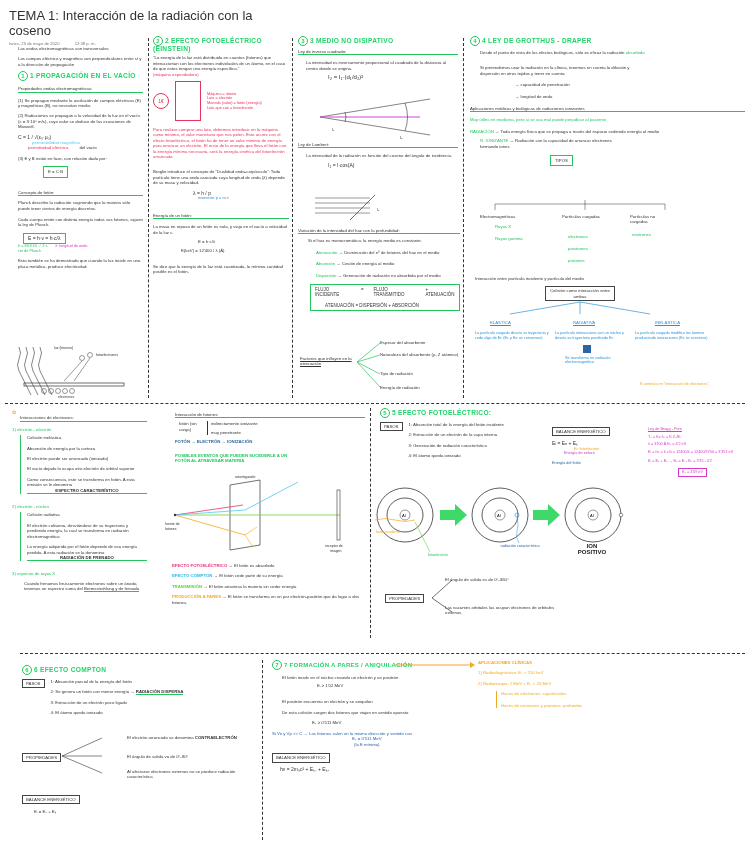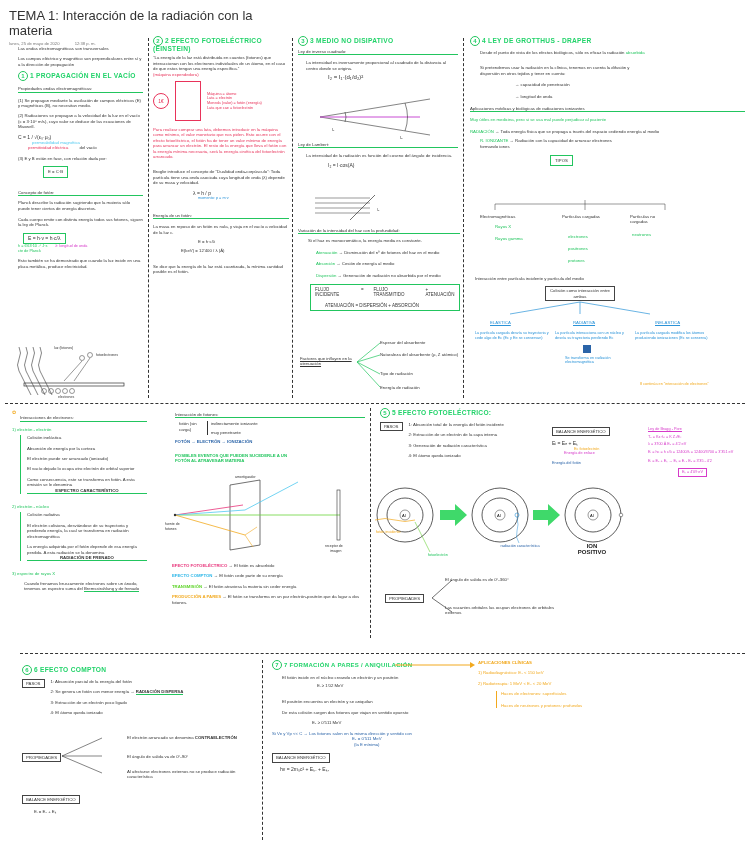--- a/index.html
+++ b/index.html
@@ -16,21 +16,21 @@
 .hdash{position:absolute;height:0;border-top:1.5px dashed #333}
 .title{font-size:13px;color:#333;line-height:15px}
 .meta{font-size:4.2px;color:#777}
 .small{font-size:3.8px;line-height:4.6px}
 svg{position:absolute;overflow:visible}
 </style>
 </head>
 <body>
 
 <div class="abs" style="left:9px;top:8px;width:250px">
-  <div class="title">TEMA 1: Interacción de la radiación con la materia</div>
+  <div class="title">TEMA 1: Interacción de la radiación con la coseno</div>
   <div class="meta" style="margin-top:3px">
     <span>lunes, 25 de mayo de 2020</span>
     <span style="margin-left:14px">12:38 p. m.</span>
   </div>
 </div>
 
 <div class="vdash" style="left:148px;top:38px;height:360px"></div>
 <div class="vdash" style="left:292px;top:38px;height:360px"></div>
 <div class="vdash" style="left:463px;top:38px;height:360px"></div>
 <div class="hdash" style="left:5px;top:403px;width:740px"></div>

